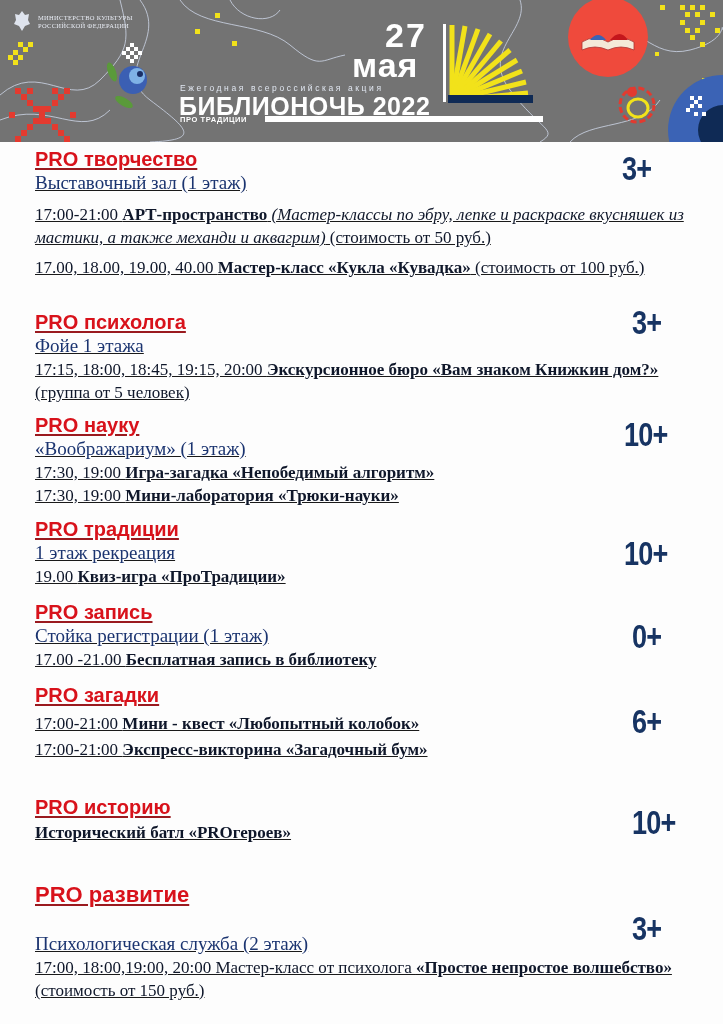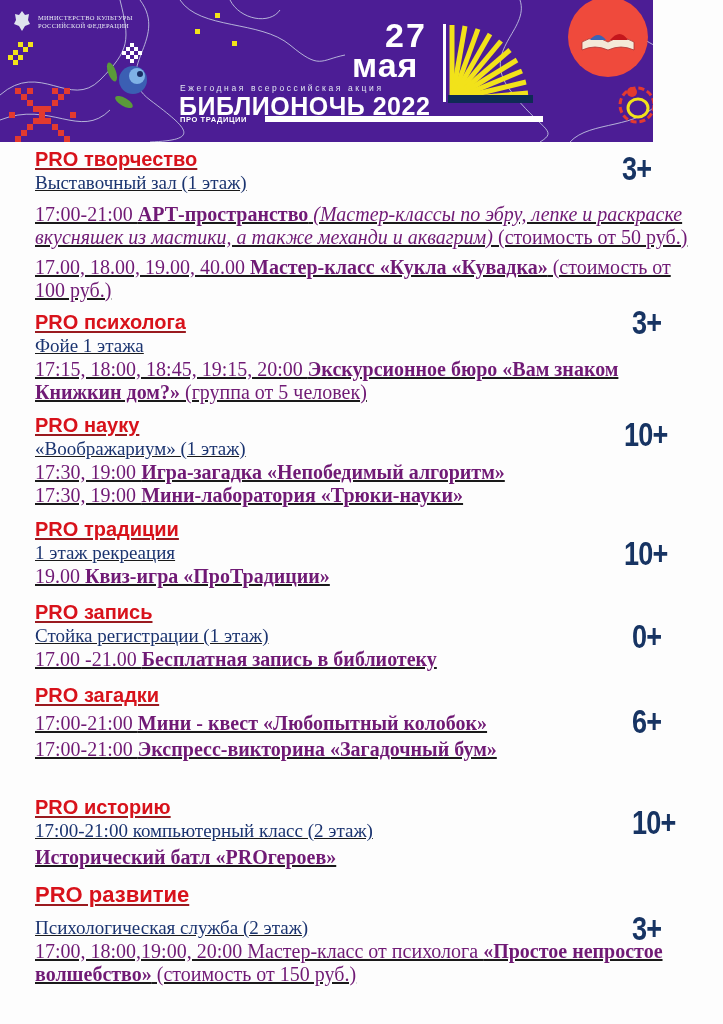--- a/index.html
+++ b/index.html
@@ -1,22 +1,22 @@
 <!DOCTYPE html>
 <html><head>
 <meta charset="utf-8">
 <style>
   html, body { margin: 0; padding: 0; }
   body {
     width: 723px; height: 1024px; overflow: hidden; background: #fdfdfd;
     position: relative; font-family: "Liberation Serif", serif; color: #1a1a1a;
   }
   .banner {
-    position: absolute; left: 0; top: 0; width: 653px; height: 142px;
-    background: #4c1d95; overflow: hidden;
+    position: absolute; left: 0; top: 0; width: 723px; height: 142px;
+    background: #737373; overflow: hidden;
   }
   .banner svg.bg { position: absolute; left: 0; top: 0; }
   .ministry {
     position: absolute; left: 38px; top: 14px; font-family: "Liberation Serif", serif;
     font-size: 6.5px; line-height: 8px; color: #e8ecf4; letter-spacing: 0.3px; width: 120px;
   }
   .ministry-emblem { position: absolute; left: 12px; top: 10px; width: 20px; height: 22px; }
   .date-num {
     position: absolute; left: 385px; top: 19px; font-family: "Liberation Sans", sans-serif;
     font-weight: bold; font-size: 34px; color: #fff; line-height: 32px; letter-spacing: 2px;
@@ -40,21 +40,21 @@
   .theme-bar { position: absolute; left: 265px; top: 116px; width: 278px; height: 6px; background: #fff; }
   .date-divider { position: absolute; left: 443px; top: 24px; width: 3px; height: 78px; background: #fff; }
   .section { position: absolute; left: 35px; width: 660px; text-decoration: underline; }
   .sec-title {
     font-family: "Liberation Sans", sans-serif; font-weight: bold; color: #d8121b;
     font-size: 20px; line-height: 22px; text-decoration: underline; text-decoration-thickness: 2px;
     text-underline-offset: 2px; text-decoration-color: #9a1a1f; display: inline-block;
   }
   .sec-title.big { font-size: 22px; }
   .location { font-size: 19px; color: #1b3470; line-height: 24px; margin-top: 1px; }
-  .line { font-size: 20px; line-height: 23px; color: #701a75; }
+  .line { font-size: 17px; line-height: 23px; color: #0f172a; }
   .line b { font-weight: bold; }
   .line i { font-style: italic; }
   .gap { margin-top: 6px; }
   .age {
     position: absolute; font-family: "Liberation Sans", sans-serif; font-weight: bold;
     font-size: 33px; color: #173463; transform: scaleX(0.82); transform-origin: left top;
     letter-spacing: -1px;
   }
 </style>
 </head>
@@ -251,27 +251,26 @@
     <span>17:00-21:00 </span><b>Мини - квест «Любопытный колобок»</b>
   </div>
   <div class="line" style="margin-top:3px">
     <span>17:00-21:00 </span><b>Экспресс-викторина «Загадочный бум»</b>
   </div>
 </div>
 <div class="age" style="left:632px;top:703px">6+</div>
 
 <div class="section" style="top:796px">
   <div class="sec-title">PRO историю</div>
-  <div class="location">17:00-21:00 компьютерный класс (2 этаж)</div>
   <div class="line" style="margin-top:3px">
     <span></span><b>Исторический батл «PROгероев»</b>
   </div>
 </div>
 <div class="age" style="left:632px;top:804px">10+</div>
 
 <div class="section" style="top:884px">
   <div class="sec-title big">PRO развитие</div>
-  <div class="location" style="margin-top:10px">Психологическая служба (2 этаж)</div>
+  <div class="location" style="margin-top:26px">Психологическая служба (2 этаж)</div>
   <div class="line">
     <span>17:00, 18:00,19:00, 20:00 Мастер-класс от психолога </span><b>«Простое непростое волшебство»</b><span> (стоимость от 150 руб.)</span>
   </div>
 </div>
 <div class="age" style="left:632px;top:910px">3+</div>
 
 </body></html>

